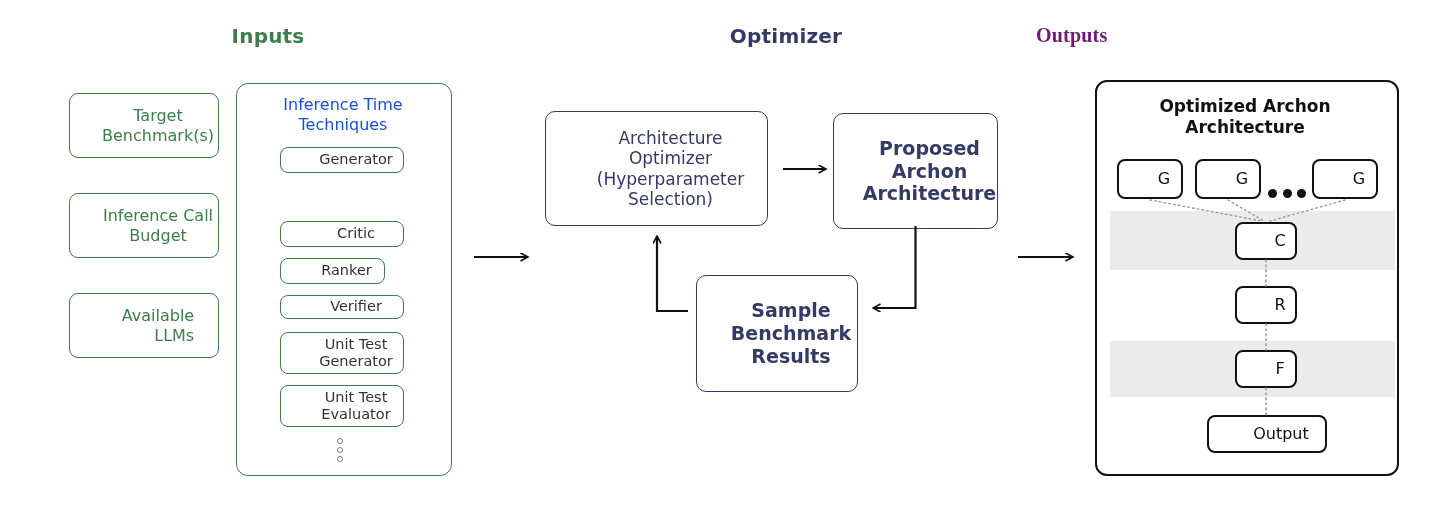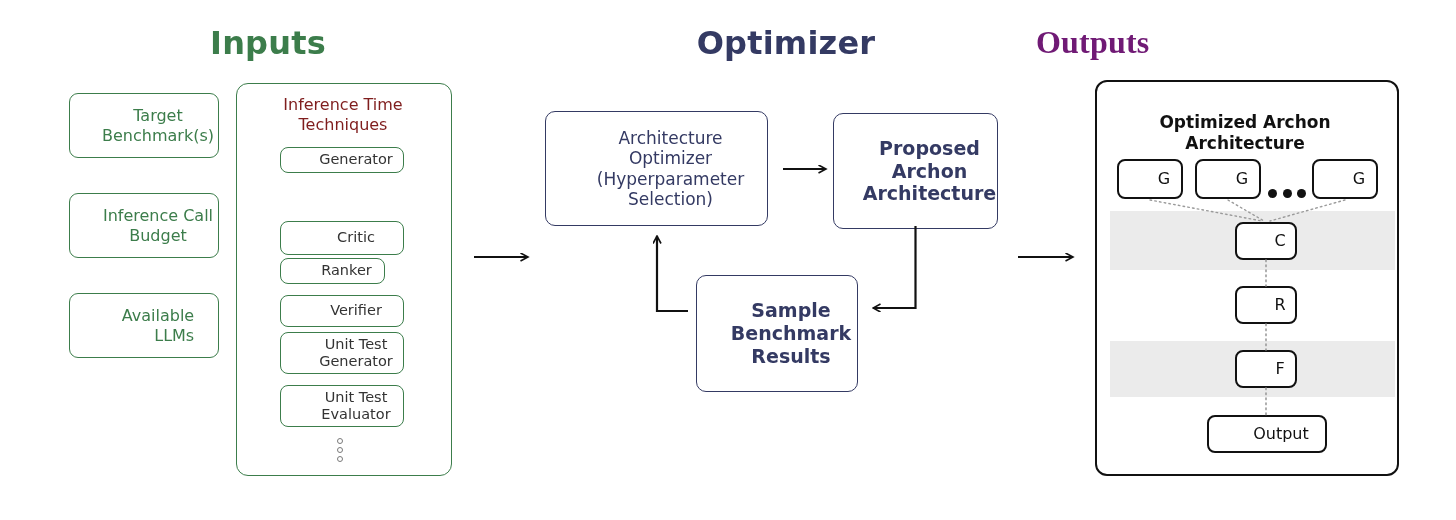--- a/index.html
+++ b/index.html
@@ -15,21 +15,21 @@
     position: relative;
     width: 1456px;
     height: 520px;
     background: #ffffff;
     overflow: hidden;
   }
 
   
   .section-title {
     position: absolute;
-    font-size: 32px;
+    font-size: 20px;
     font-weight: bold;
     letter-spacing: .2px;
     white-space: nowrap;
   }
   #title-inputs   { left: 0;    top: 24px; width: 536px; text-align: center; color: #3c7d4b; }
   #title-optimizer{ left: 536px;top: 24px; width: 500px; text-align: center; color: #343a63; }
   #title-outputs  { left: 1036px;top: 24px; width: 420px; color: #701a75; font-family: Liberation Serif, serif; }
 
   
   .box {
@@ -56,21 +56,21 @@
   }
   .tech-box {
     border: 1.4px solid #3c7d4b;
     border-radius: 8px;
     color: #333333;
     font-size: 14.5px;
   }
   .panel-title {
     position: absolute;
     text-align: center;
-    color: #7f1d1d;
+    color: #1d4ed8;
     font-size: 16px;
     line-height: 1.25;
   }
   .navy-box {
     border: 1.6px solid #343a63;
     border-radius: 10px;
     color: #343a63;
     font-size: 17px;
     font-weight: normal;
   }
@@ -87,21 +87,20 @@
     font-size: 16px;
     background: #ffffff;
   }
   .out-title {
     position: absolute;
     text-align: center;
     color: #111111;
     font-size: 17px;
     font-weight: bold;
     line-height: 1.25;
-    margin-top: 16px;
   }
   .band {
     position: absolute;
     background: #ebebeb;
   }
   .dots-vert {
     position: absolute;
     display: flex;
     flex-direction: column;
     align-items: center;
@@ -156,27 +155,27 @@
   </div>
 
   <div class="green-panel" style="position:absolute; left:236px; top:83px; width:214px; height:391px;"></div>
 
   <div class="panel-title" style="left:236px; top:95px; width:214px; white-space:pre-line;">Inference Time
 Techniques</div>
 
   <div class="box tech-box" style="left:280px; top:147px; width:124px; height:26px;">
     <span>Generator</span>
   </div>
-  <div class="box tech-box" style="left:280px; top:221px; width:124px; height:34px;">
+  <div class="box tech-box" style="left:280px; top:221px; width:124px; height:26px;">
     <span>Critic</span>
   </div>
   <div class="box tech-box" style="left:280px; top:258px; width:105px; height:26px;">
     <span>Ranker</span>
   </div>
-  <div class="box tech-box" style="left:280px; top:295px; width:124px; height:32px;justify-content:center;">
+  <div class="box tech-box" style="left:280px; top:295px; width:124px; height:24px;justify-content:center;">
     <span>Verifier</span>
   </div>
   <div class="box tech-box" style="left:280px; top:332px; width:124px; height:42px;">
     <span style="white-space:pre-line;">Unit Test
 Generator</span>
   </div>
   <div class="box tech-box" style="left:280px; top:385px; width:124px; height:42px;">
     <span style="white-space:pre-line;">Unit Test
 Evaluator</span>
   </div>

